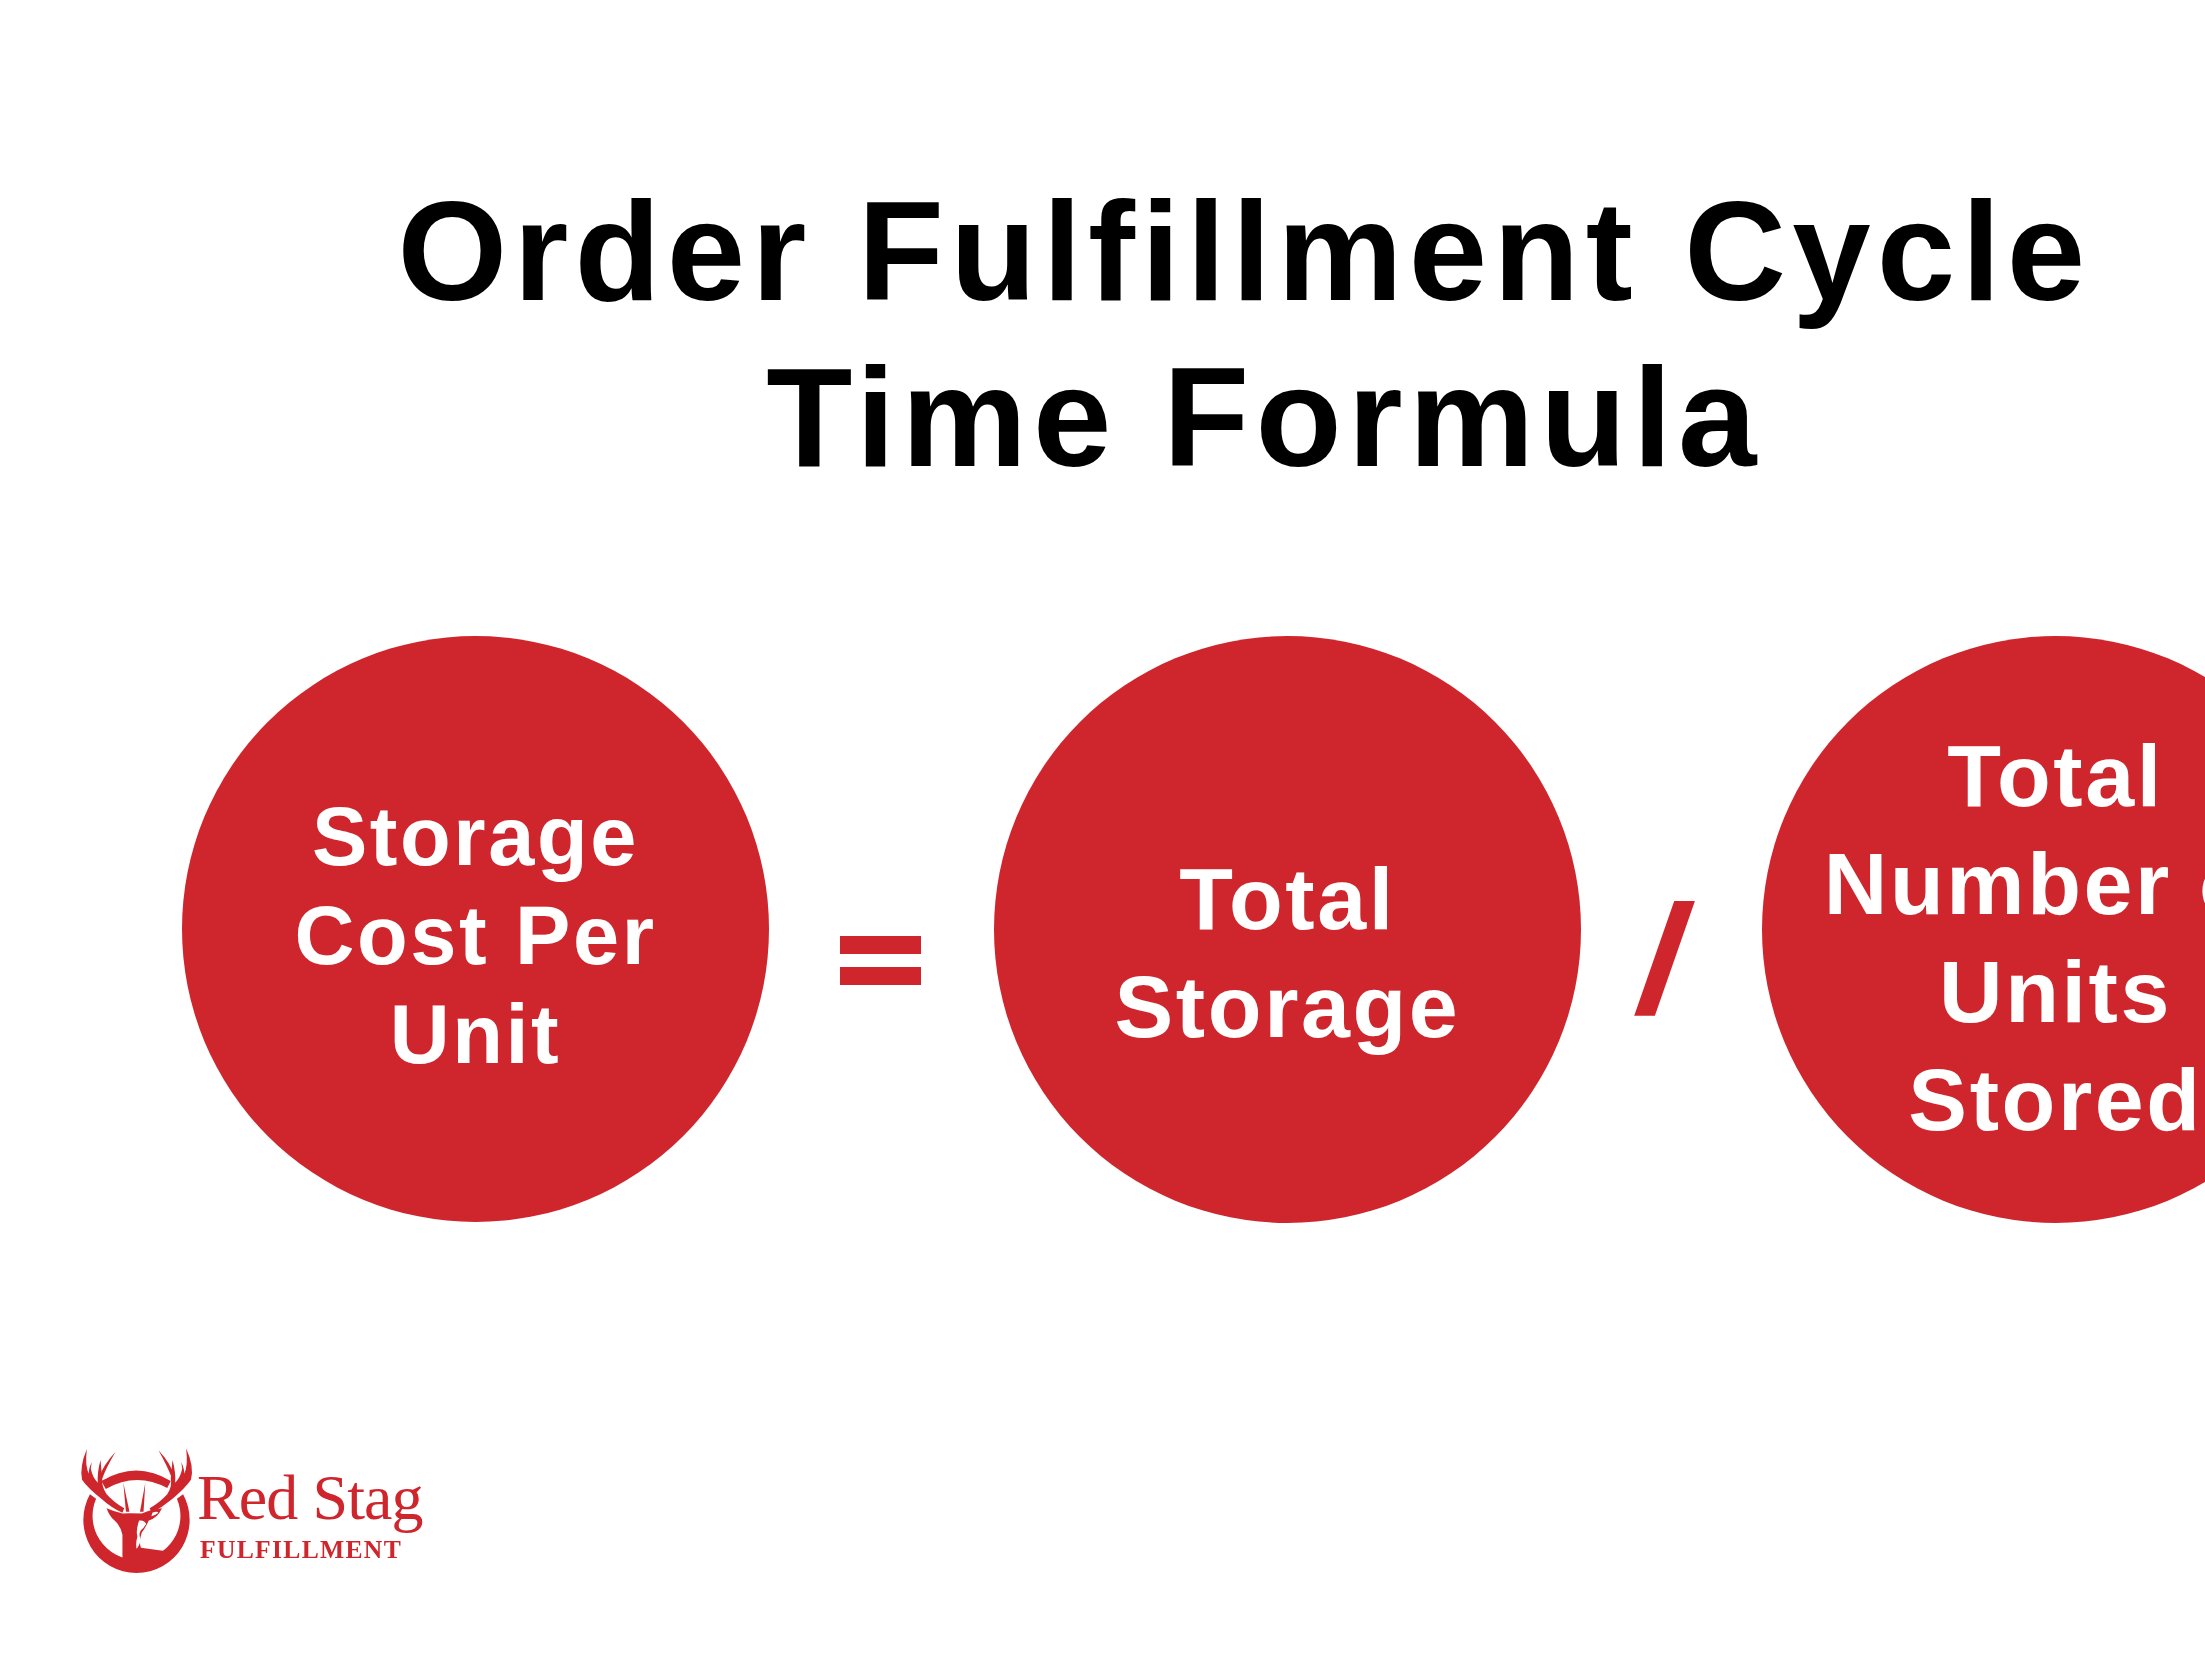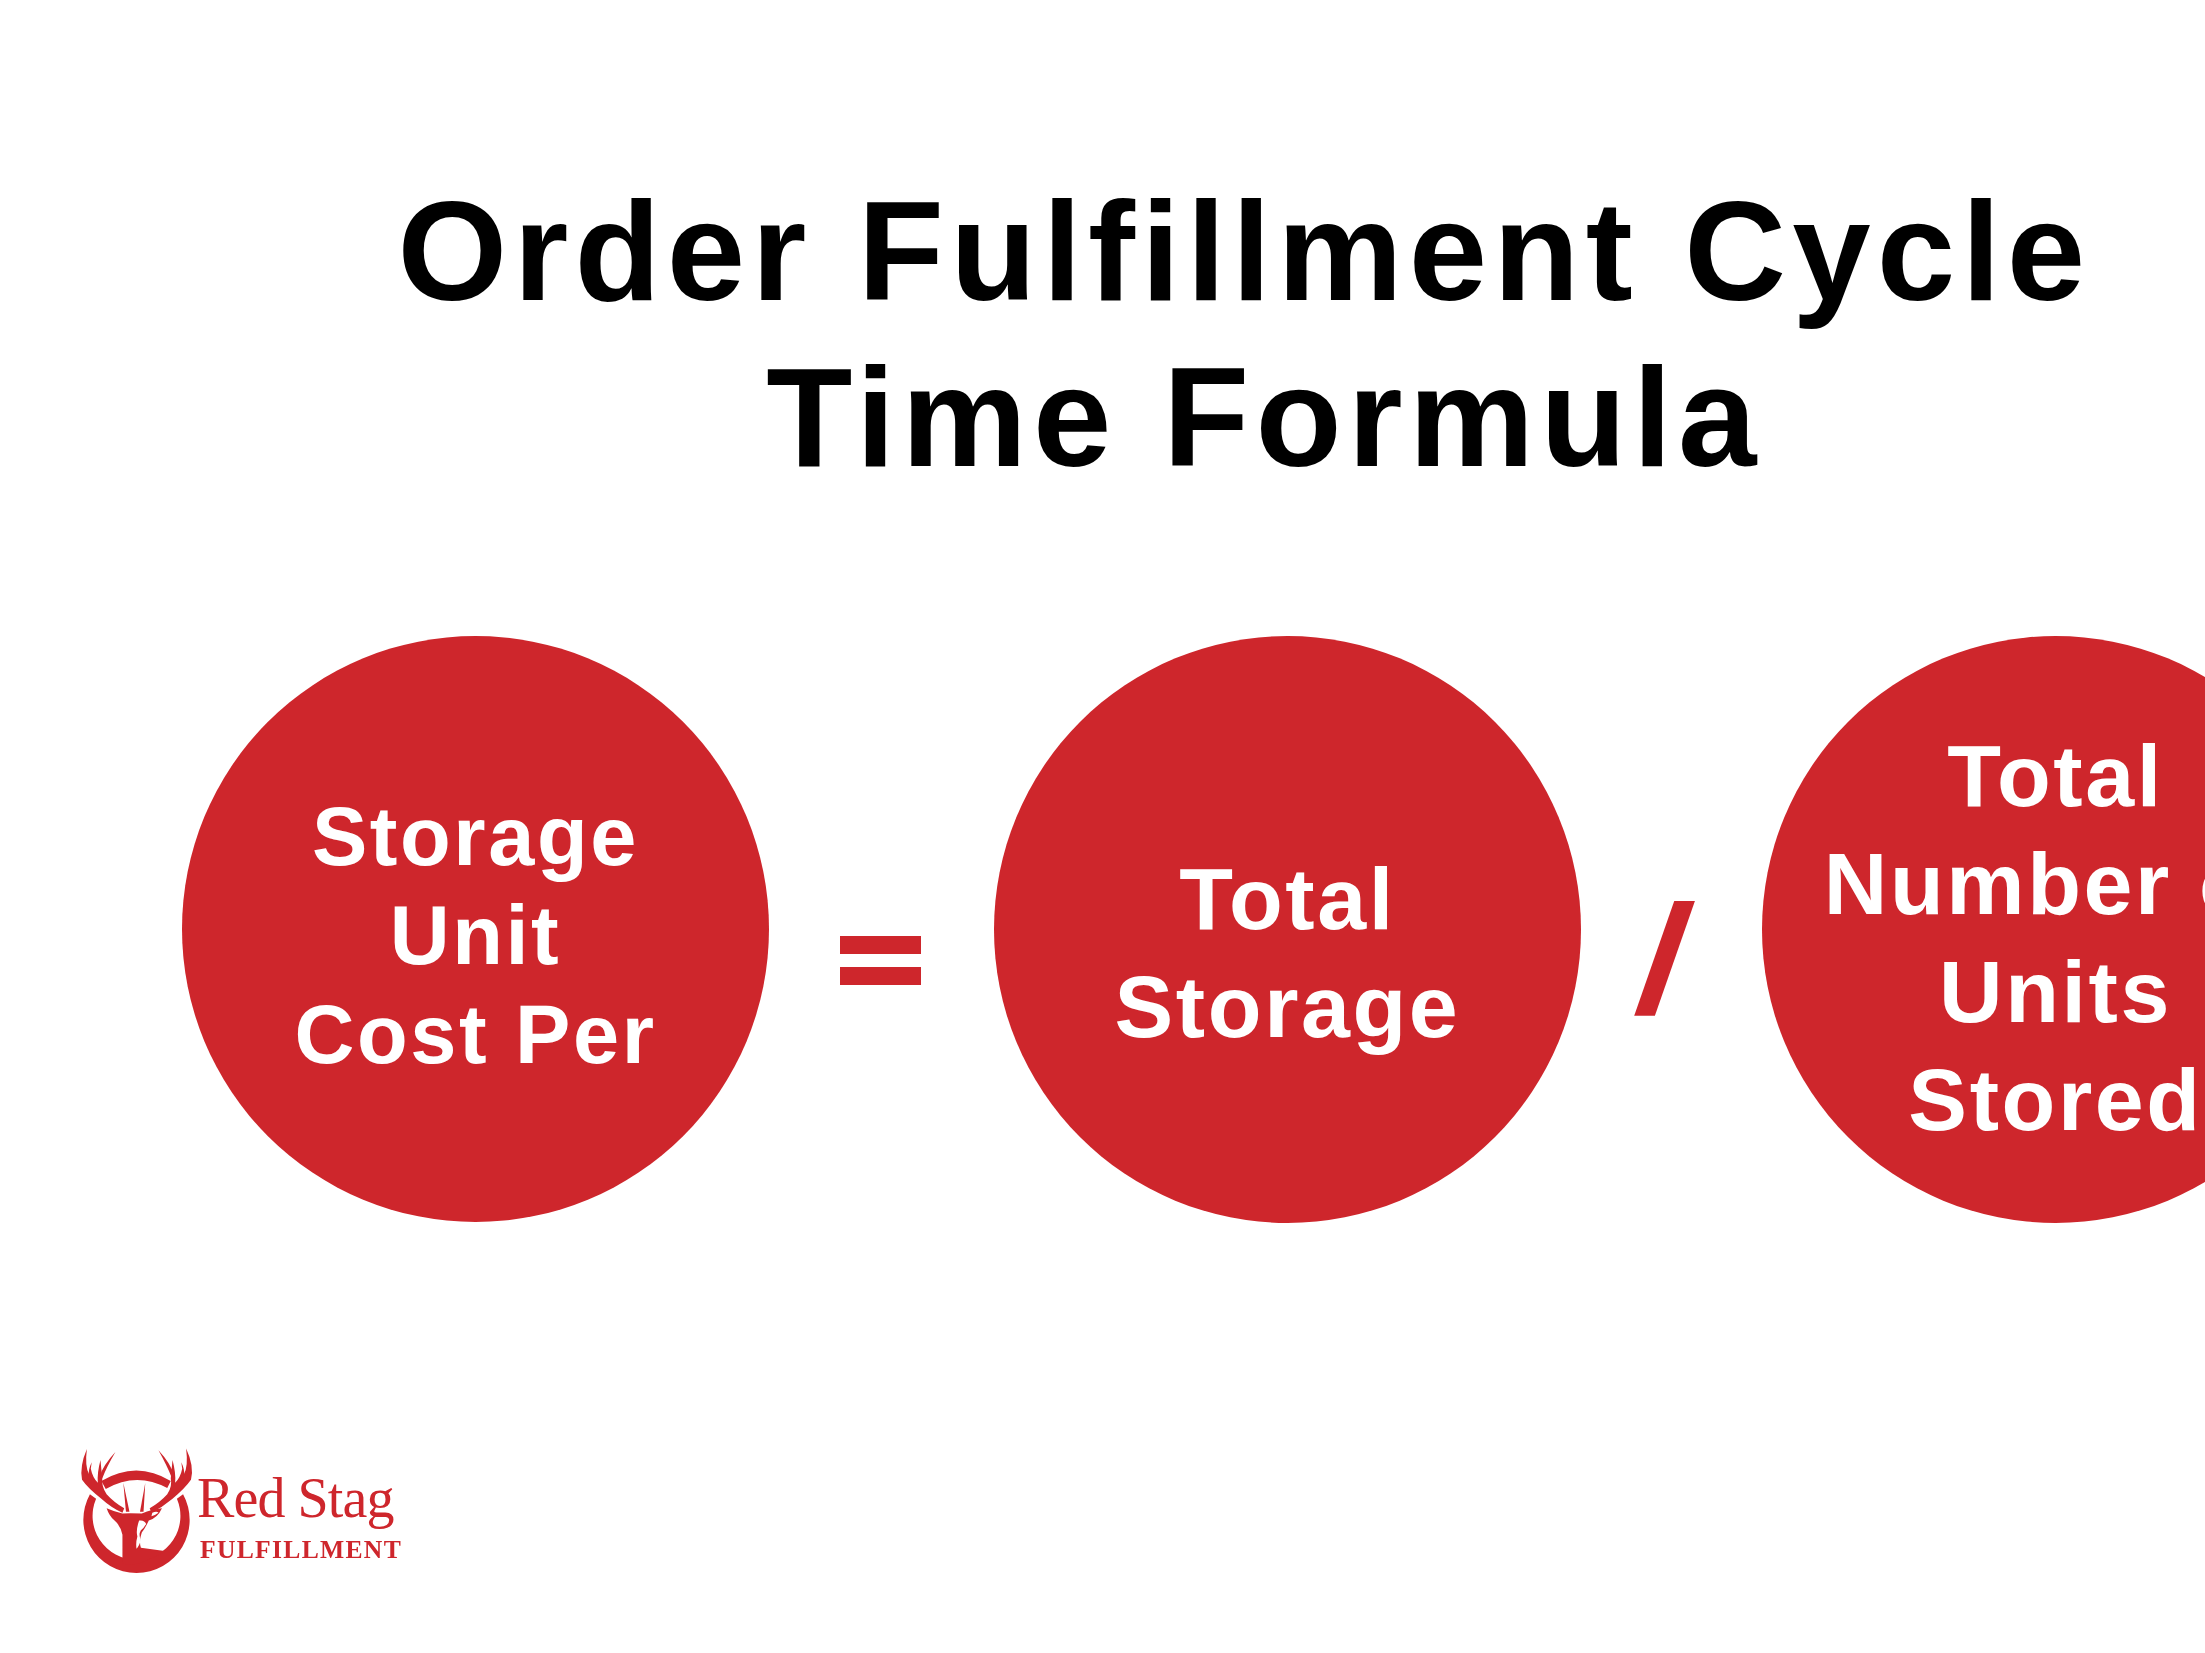--- a/index.html
+++ b/index.html
@@ -121,21 +121,21 @@
     top: 0;
     width: 123px;
     height: 137px;
   }
   .logo .brand-name {
     position: absolute;
     left: 122px;
     top: 12.3px;
     font-family: "Liberation Serif", "DejaVu Serif", serif;
     font-weight: 400;
-    font-size: 56px;
+    font-size: 64px;
     line-height: 88px;
     color: #CE262C;
     white-space: nowrap;
     letter-spacing: -0.9px;
     text-align: center;
   }
   .logo .brand-sub {
     position: absolute;
     left: 125px;
     top: 94px;
@@ -152,22 +152,22 @@
 <body>
 
 <h1 class="title">
   <span class="line line1">Order Fulfillment Cycle</span>
   <span class="line line2">Time Formula</span>
 </h1>
 
 <div class="circle" id="circle-1">
   <div class="txt">
     <span>Storage</span>
+    <span>Cost Per</span>
     <span>Unit</span>
-    <span>Cost Per</span>
   </div>
 </div>
 
 <div class="equals" aria-label="=">
   <div class="bar top"></div>
   <div class="bar bottom"></div>
 </div>
 
 <div class="circle" id="circle-2">
   <div class="txt">

